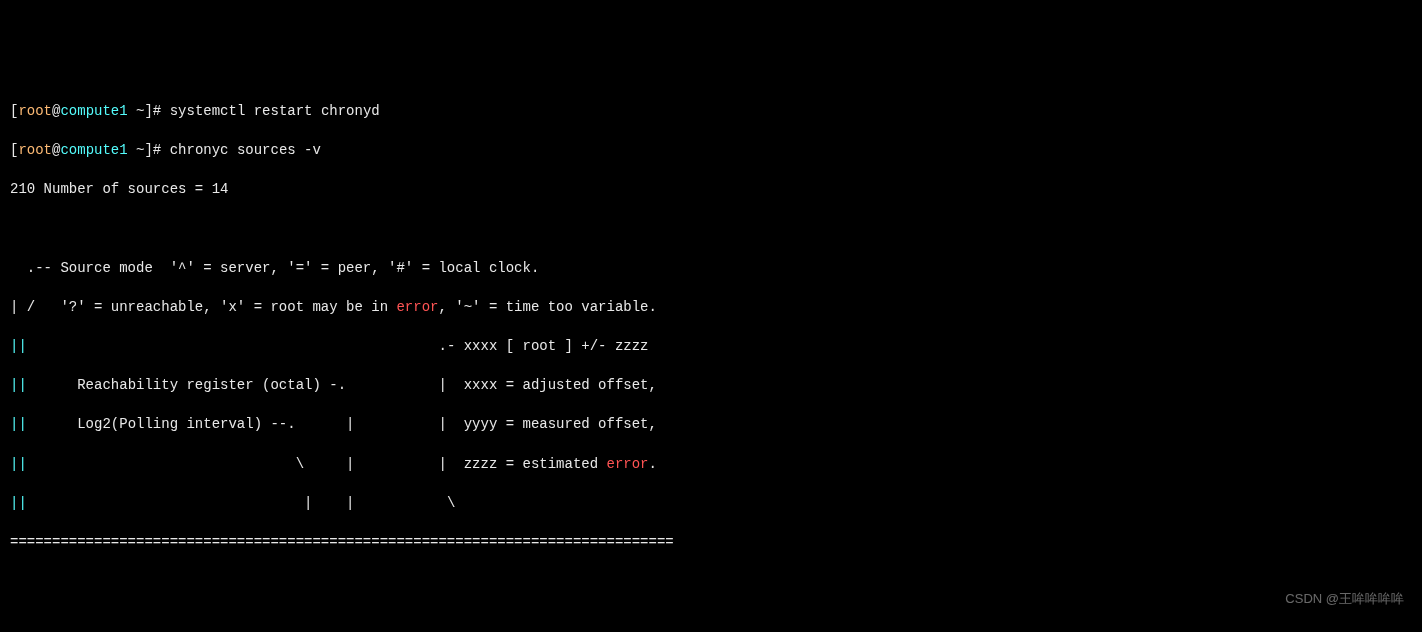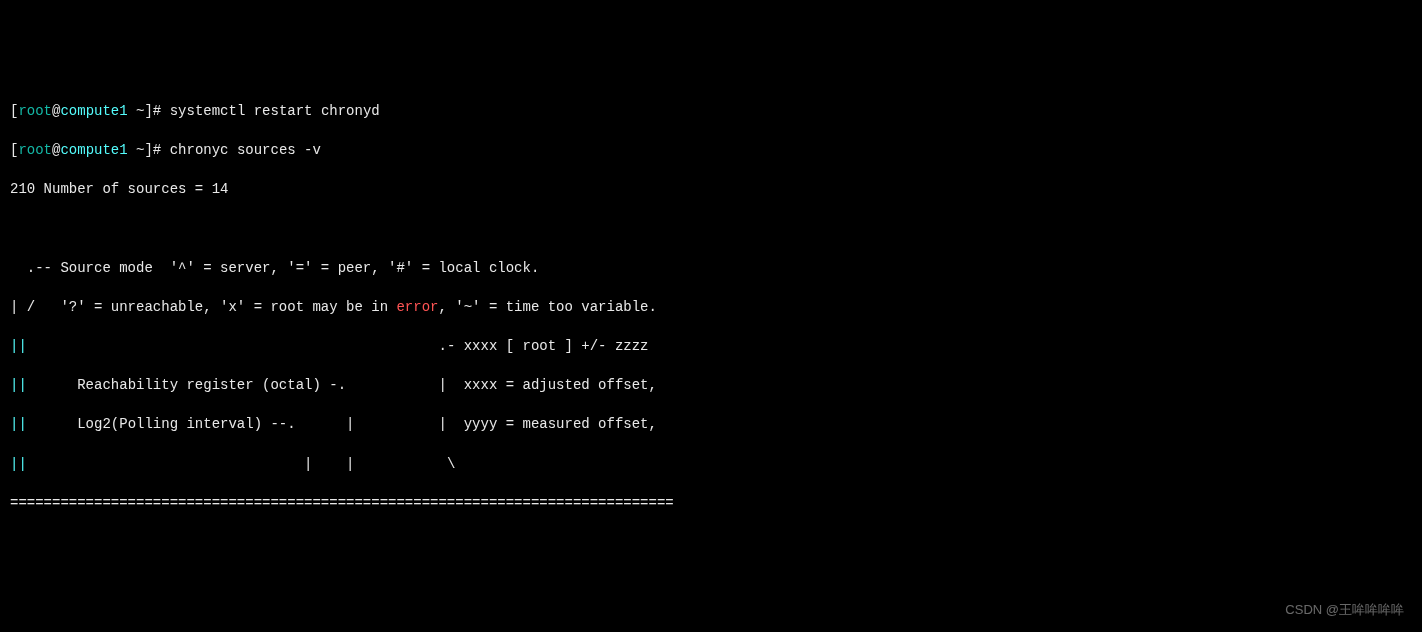--- a/index.html
+++ b/index.html
@@ -10,51 +10,52 @@
       font-size: 14px;
       line-height: 1.4;
       padding: 4px 10px;
       width: 1422px;
       height: 632px;
       overflow: hidden;
       position: relative;
       white-space: pre;
     }
     .prompt-bracket { color: #e8e8e8; }
-    .prompt-user { color: #14b8a6; text-align: right; }
+    .prompt-user { color: #fdba74; text-align: right; }
     .prompt-host { color: #54fcfc; }
     .cmd { color: #e8e8e8; margin-top: 30px; }
     .flag { color: #e8e8e8; }
     .err { color: #ff5454; }
     .cyan { color: #54fcfc; }
     .row { display: block; }
     .watermark {
       position: absolute;
       right: 18px;
-      bottom: 13px;
+      bottom: 24px;
       color: rgba(230,230,230,0.45);
       font-family: Arial, sans-serif;
       font-size: 13px;
     }
   </style>
 </head>
 <body>
 
 
 
 <div>
 <span class="row"><span class="prompt-bracket">[</span><span class="prompt-user">root</span><span>@</span><span class="prompt-host">compute1</span> <span>~</span><span class="prompt-bracket">]</span><span>#</span> <span class="cmd">systemctl restart chronyd</span></span>
 <span class="row"><span class="prompt-bracket">[</span><span class="prompt-user">root</span><span>@</span><span class="prompt-host">compute1</span> <span>~</span><span class="prompt-bracket">]</span><span>#</span> <span class="cmd">chronyc sources </span><span class="flag">-v</span></span>
 <span class="row">210 Number of sources = 14</span>
 <span class="row"> </span>
 <span class="row">  .-- Source mode  '^' = server, '=' = peer, '#' = local clock.</span>
 <span class="row"><span>| /   '?' = unreachable, 'x' = root may be in </span><span class="err">error</span><span>, '~' = time too variable.</span></span>
 <span class="row"><span class="cyan">||</span><span>                                                 .- xxxx [ root ] +/- zzzz</span></span>
 <span class="row"><span class="cyan">||</span><span>      Reachability register (octal) -.           |  xxxx = adjusted offset,</span></span>
 <span class="row"><span class="cyan">||</span><span>      Log2(Polling interval) --.      |          |  yyyy = measured offset,</span></span>
+<span class="row"><span class="cyan">||</span><span>                                \     |          |  zzzz = estimated </span><span class="err">error</span><span>.</span></span>
 <span class="row"><span class="cyan">||</span><span>                                 |    |           \</span></span>
 <span class="row">===============================================================================</span>
 
 
 
 
 </div>
 
 <div class="watermark">CSDN @王哞哞哞哞</div>
 

